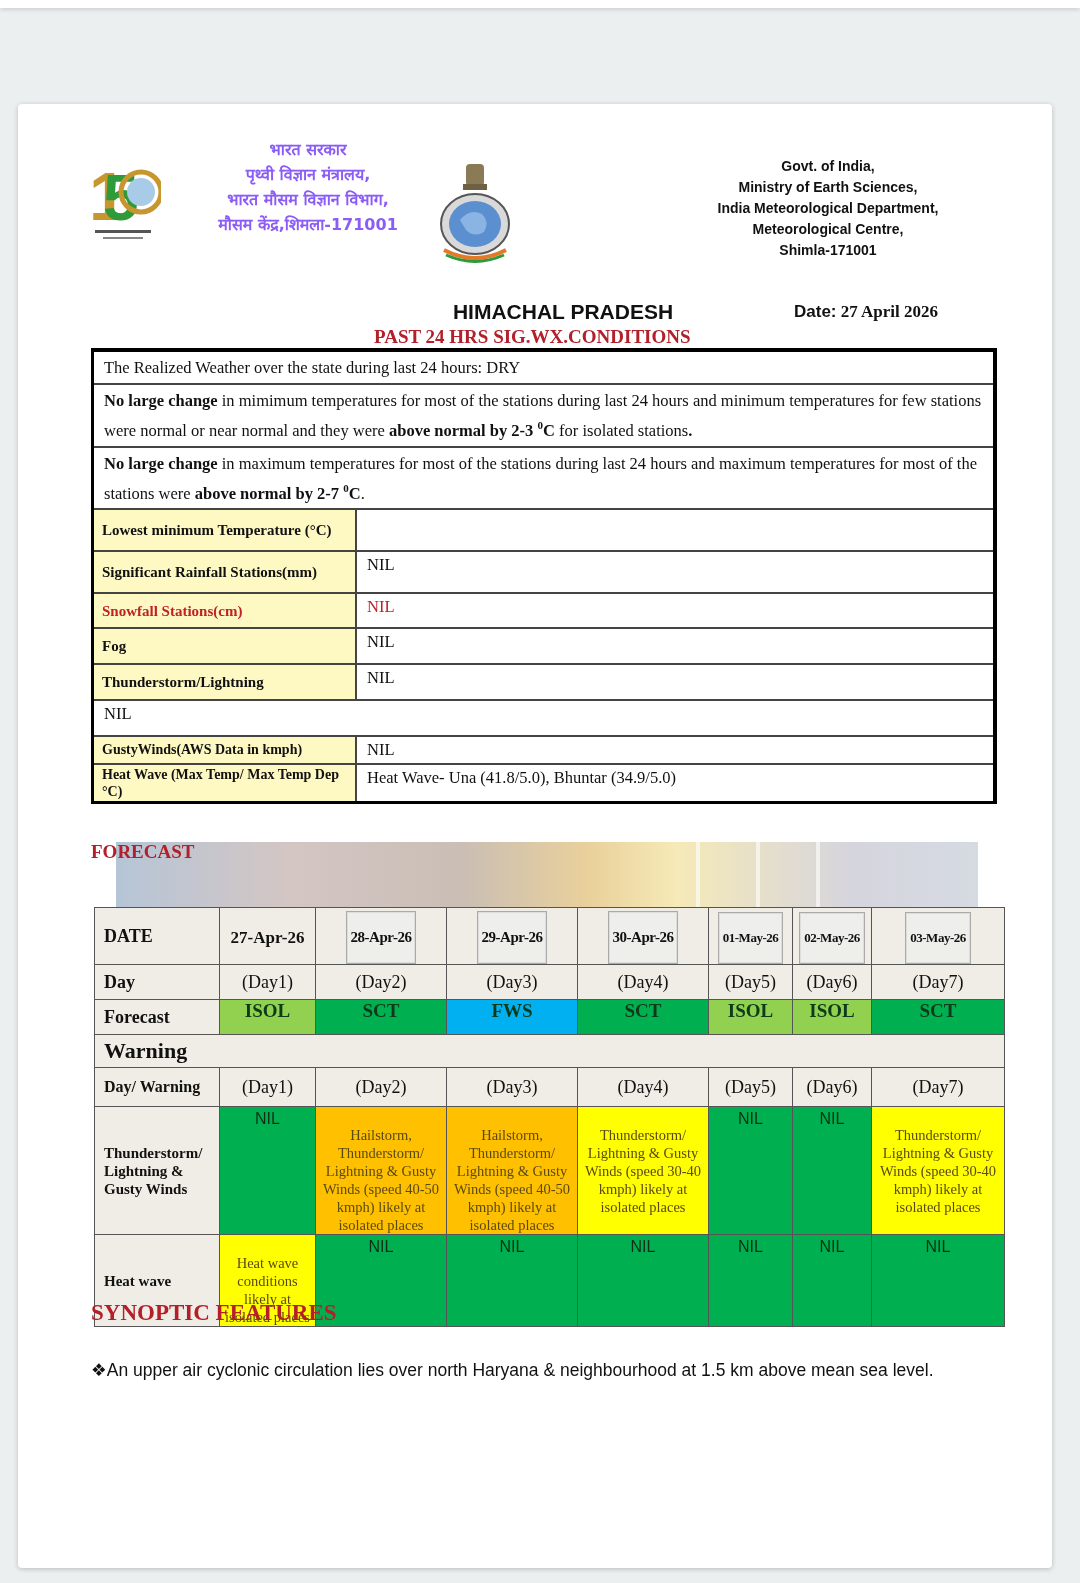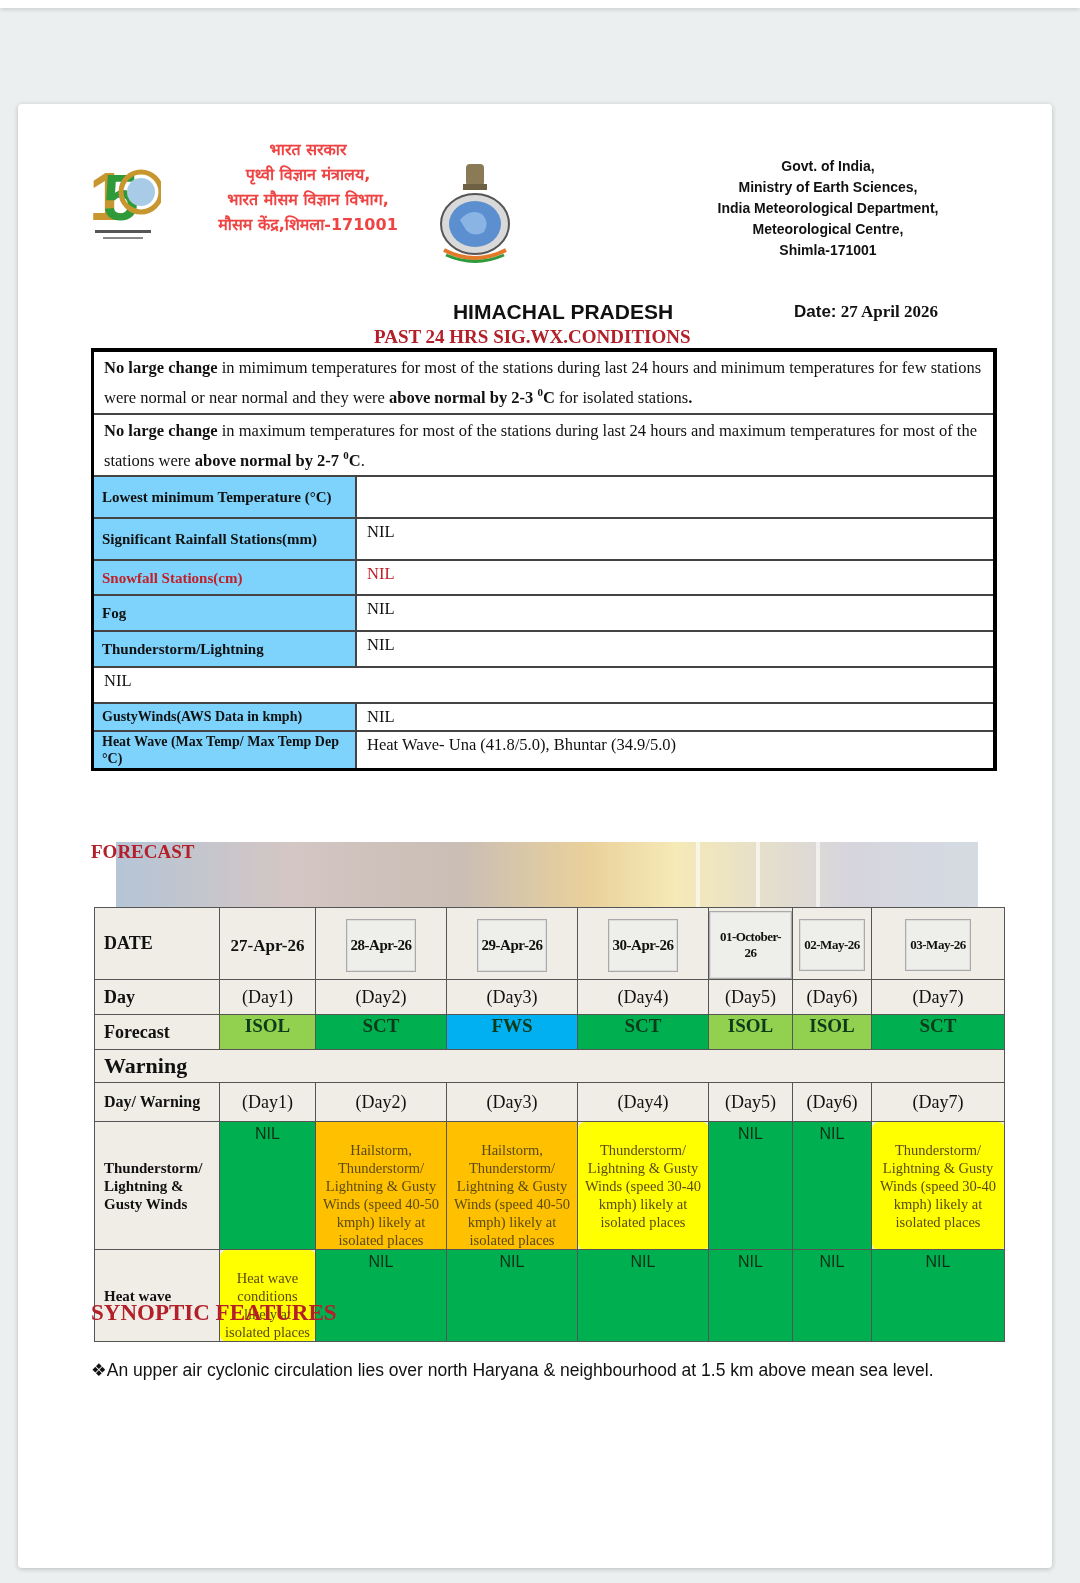--- a/index.html
+++ b/index.html
@@ -15,21 +15,21 @@
   }
   .page {
     position: absolute; left: 18px; top: 104px; width: 1034px; height: 1464px;
     background: #fff; border-radius: 4px;
     box-shadow: 0 1px 5px rgba(0,0,0,0.22);
   }
   
   .logo150 { position: absolute; left: 71px; top: 50px; width: 72px; height: 98px; }
   .hindi {
     position: absolute; left: 175px; top: 33px; width: 230px; text-align: center;
-    font-family: "DejaVu Sans", sans-serif; font-weight: bold; color: #ef4444;
+    font-family: "DejaVu Sans", sans-serif; font-weight: bold; color: #8b5cf6;
     font-size: 16px; line-height: 25px;
   }
   .emblem { position: absolute; left: 418px; top: 58px; width: 78px; height: 104px; }
   .eng {
     position: absolute; left: 660px; top: 52px; width: 300px; text-align: center;
     font-family: "Liberation Sans", sans-serif; font-weight: bold; font-size: 14px; line-height: 21px;
     color: #111;
   }
   .state-title {
     position: absolute; left: 420px; top: 196px; width: 250px; text-align: center;
@@ -47,21 +47,21 @@
   
   .past-table {
     position: absolute; left: 73px; top: 244px; width: 899px;
     border: 3px solid #000; border-top-width: 4px; border-right-width: 4px;
     font-size: 16.5px;
   }
   .prow { border-bottom: 2px solid #444; padding: 3px 10px 3px 10px; line-height: 25px; background:#fff; }
   .kv { display: flex; border-bottom: 2px solid #444; }
   .kv:last-child { border-bottom: none; }
   .kv .k {
-    width: 245px; flex: none; background: #7dd3fc; border-right: 2px solid #444;
+    width: 245px; flex: none; background: #fef9c3; border-right: 2px solid #444;
     font-weight: bold; font-size: 15px; line-height: 20px; padding: 1px 8px;
     display: flex; align-items: center;
   }
   .kv .v { flex: 1; padding: 2px 10px; font-size: 16.5px; line-height: 22px; background:#fff; }
   .kv .v.sans { font-family: "Liberation Sans", sans-serif; font-size: 16px; display:flex; align-items:center; }
   .kv .v.sans b { margin-right: 6px; }
   .red { color: #c0202a !important; }
   
   .forecast-bg {
     position: absolute; left: 98px; top: 738px; width: 862px; height: 66px;
@@ -96,21 +96,21 @@
   .fc-table tr.r-dw td.rowh { font-size: 16px; }
   .fc-table tr.r-ts td { height: 124px; }
   .fc-table tr.r-hw td { height: 90px; }
   .fc-table tr.r-ts td.rowh, .fc-table tr.r-hw td.rowh { font-size: 15px; line-height: 18px; }
   .wtext { font-size: 14.5px; line-height: 18px; color: #5a4a10; padding-top: 19px; }
   .niltext { font-family: "Liberation Sans", sans-serif; font-size: 16px; color: #0b3016; padding-top: 3px; }
   .c-isol { background: #92d050; }
   .c-sct { background: #00b050; }
   .c-fws { background: #00b0f0; }
   .c-orange { background: #ffc000; }
-  .c-yellow { background: #ffff00; border-radius: 7px; }
+  .c-yellow { background: #ffff00; }
   .c-green { background: #00b050; }
   .synoptic-title {
     position: absolute; left: 73px; top: 1196px; color: #b3202a; font-weight: bold; font-size: 23px;
   }
   .synoptic-text {
     position: absolute; left: 73px; top: 1253px; width: 900px;
     font-family: "Liberation Sans", sans-serif; font-size: 17.5px; line-height: 26px; color: #111;
   }
 </style>
 </head>
@@ -155,20 +155,21 @@
   </div>
 
   <div class="state-title">HIMACHAL PRADESH</div>
   <div class="date-line">
     <span class="lbl">Date:</span>
     <span>27 April 2026</span>
   </div>
   <div class="past-title">PAST 24 HRS SIG.WX.CONDITIONS</div>
 
   <div class="past-table">
+    <div class="prow">The Realized Weather over the state during last 24 hours: DRY</div>
     <div class="prow">
       <b>No large change</b><span> in mimimum temperatures for most of the stations during last 24 hours and minimum temperatures for few stations were normal or near normal and they were </span><b>above normal by 2-3 </b><sup style="font-weight:bold;font-size:11px">0</sup><b>C</b><span> for isolated stations</span><b>.</b>
     </div>
     <div class="prow">
       <b>No large change</b><span> in maximum temperatures for most of the stations during last 24 hours and maximum temperatures for most of the stations were </span><b>above normal by 2-7 </b><sup style="font-weight:bold;font-size:11px">0</sup><b>C</b><span>.</span>
     </div>
 
     <div class="kv" style="height:40px">
       <div class="k">Lowest minimum Temperature (°C)</div>
     </div>
@@ -219,21 +220,21 @@
         <col style="width:79px">
         <col style="width:133px">
     </colgroup>
     <tbody>
         <tr class="r-date">
       <td class="rowh">DATE</td>
       <td><span class="date-plain">27-Apr-26</span></td>
       <td><span class="date-chip">28-Apr-26</span></td>
       <td><span class="date-chip">29-Apr-26</span></td>
       <td><span class="date-chip">30-Apr-26</span></td>
-      <td><span class="date-chip" style="font-size:13px">01-October-26</span></td>
+      <td><span class="date-chip" style="font-size:13px">01-May-26</span></td>
       <td><span class="date-chip" style="font-size:13px">02-May-26</span></td>
       <td><span class="date-chip" style="font-size:13px">03-May-26</span></td>
     </tr>
     <tr class="r-day">
       <td class="rowh">Day</td>
       <td>(Day1)</td>
       <td>(Day2)</td>
       <td>(Day3)</td>
       <td>(Day4)</td>
       <td>(Day5)</td>

